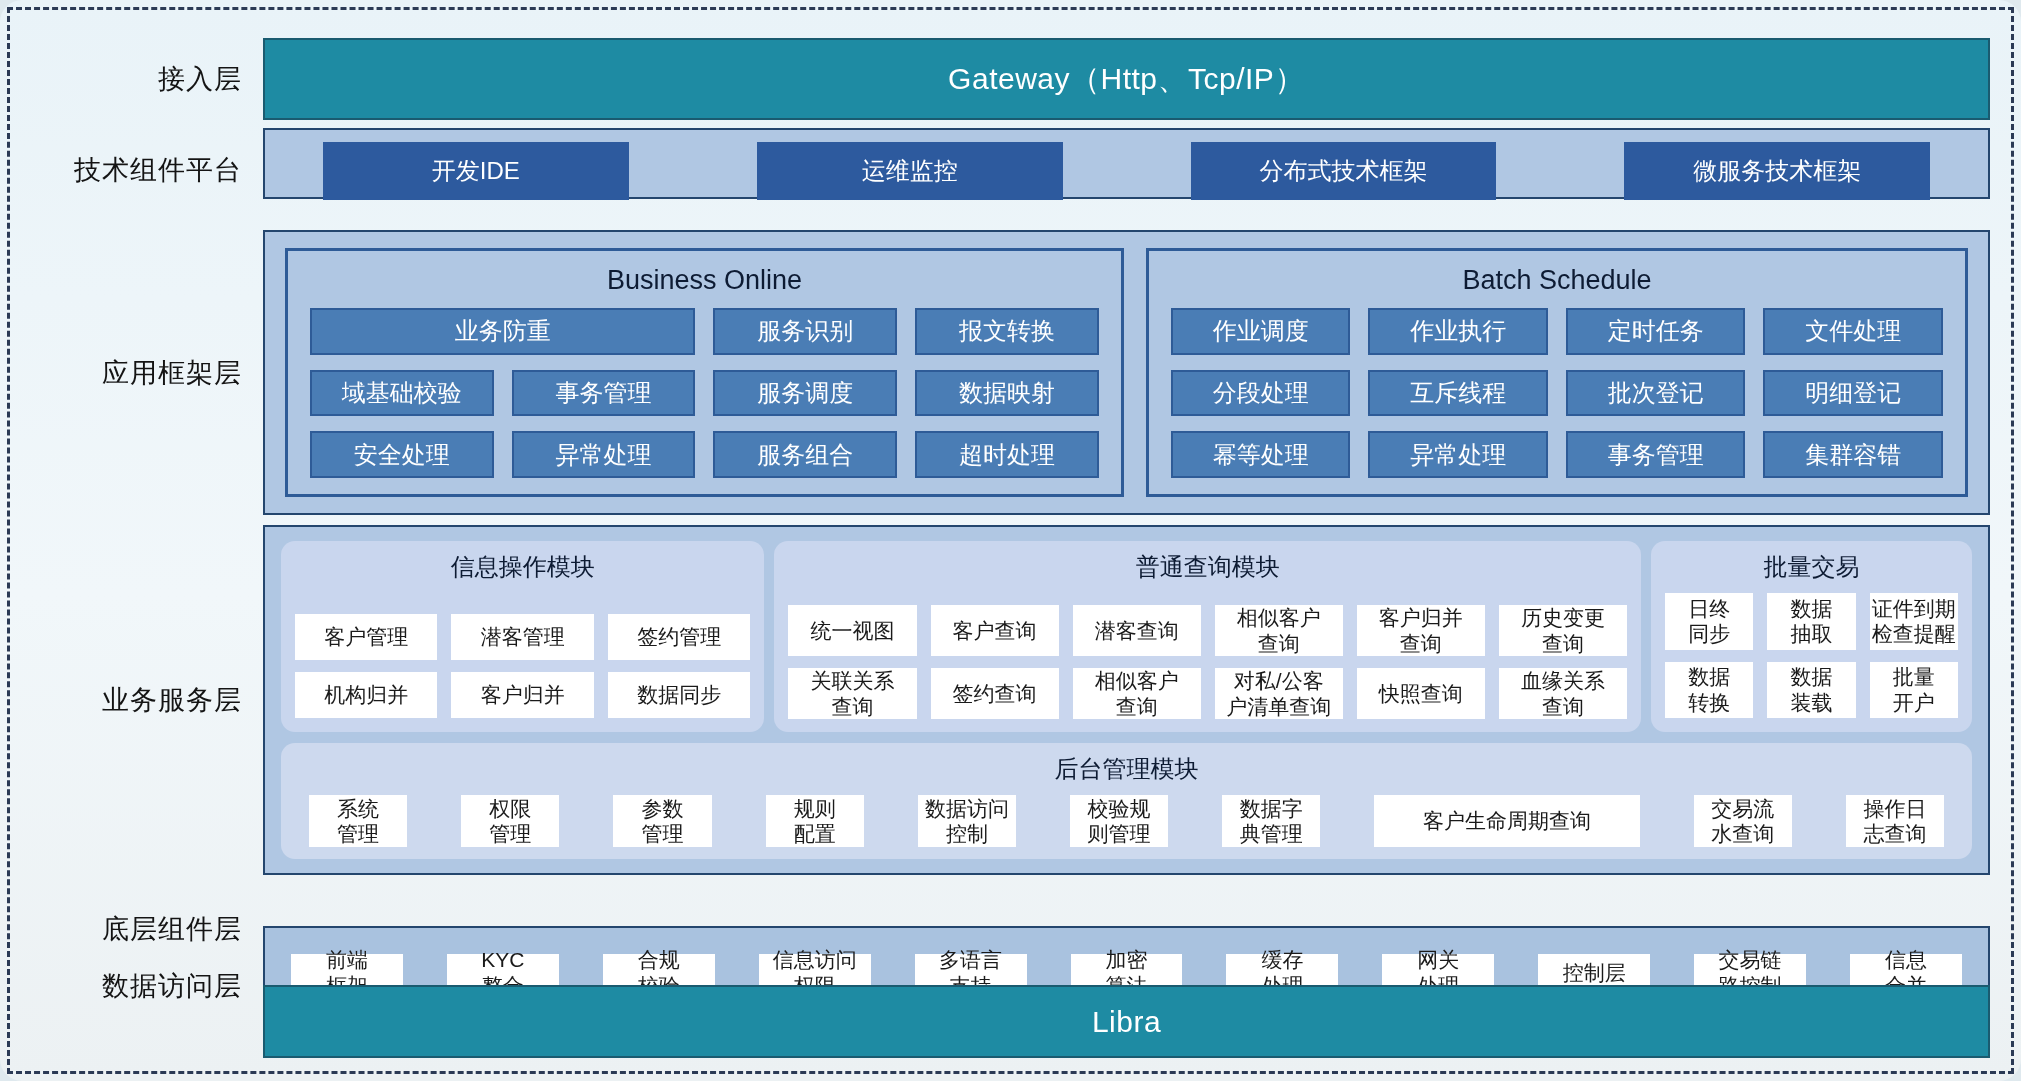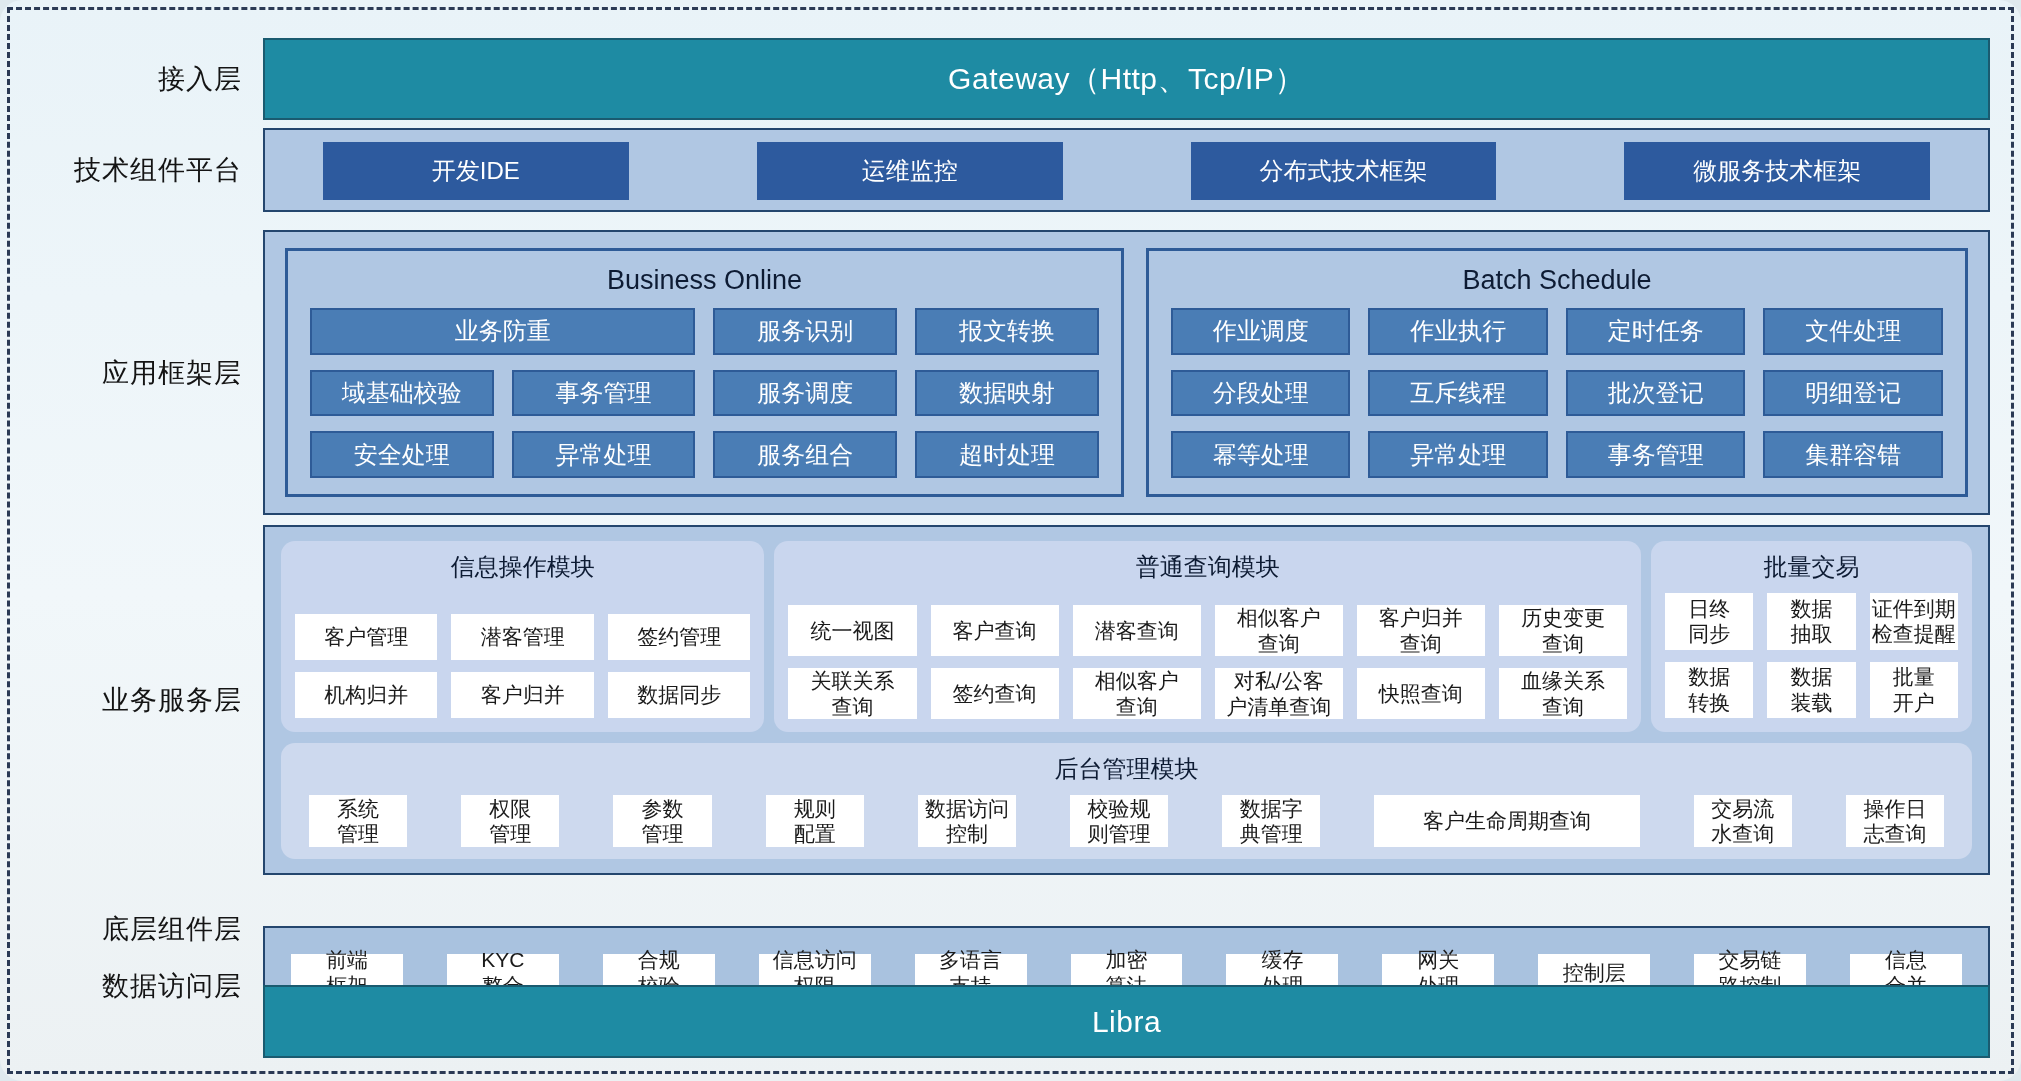--- a/index.html
+++ b/index.html
@@ -44,21 +44,21 @@
   .admin{flex:1;background:#cdd9ee;border-radius:14px;padding:2px 28px 12px;display:flex;flex-direction:column;min-height:0;}
   .admin-row{display:flex;gap:54px;flex:1;}
   .admin-row .btn-white{flex:1;}
   .admin-row .wide{flex:2.7;}
 
   .base-row{background:#a9c2df;border:2px solid #24466e;display:flex;gap:44px;padding:26px 26px;box-sizing:border-box;margin-top:44px;}
   .base-row .btn-white{flex:1;}
 
   
   #gateway{top:38px;height:82px;}
-  #tech{top:128px;height:84px;}
+  #tech{top:128px;height:71px;}
   #appfw{top:230px;height:285px;}
   #bizsvc{top:525px;height:350px;}
   #base{top:882px;height:93px;}
   #libra{top:985px;height:73px;}
 
   #lbl-access{top:38px;height:82px;}
   #lbl-tech{top:128px;height:84px;}
   #lbl-appfw{top:230px;height:285px;}
   #lbl-bizsvc{top:525px;height:350px;}
   #lbl-base{top:882px;height:93px;}

